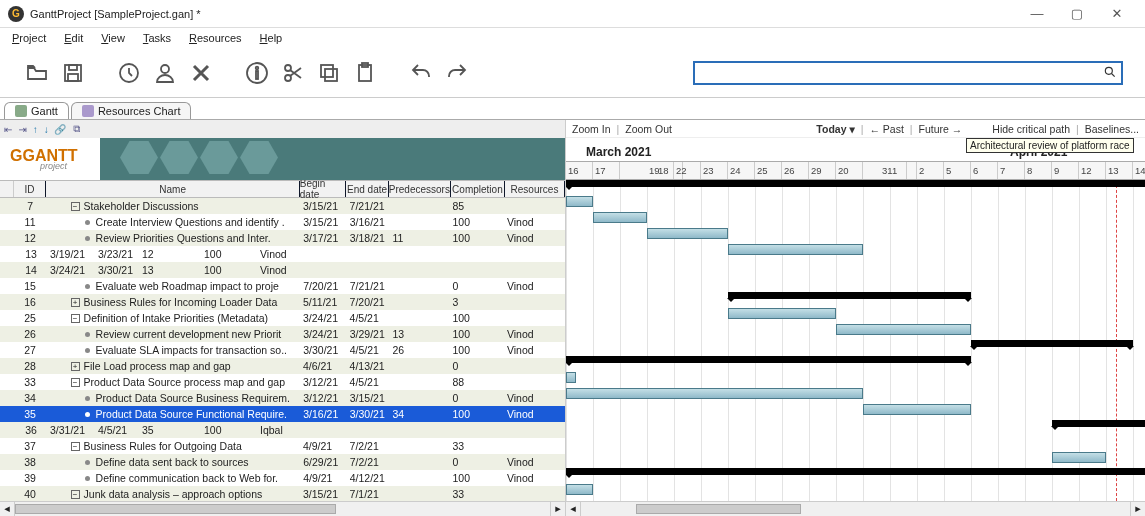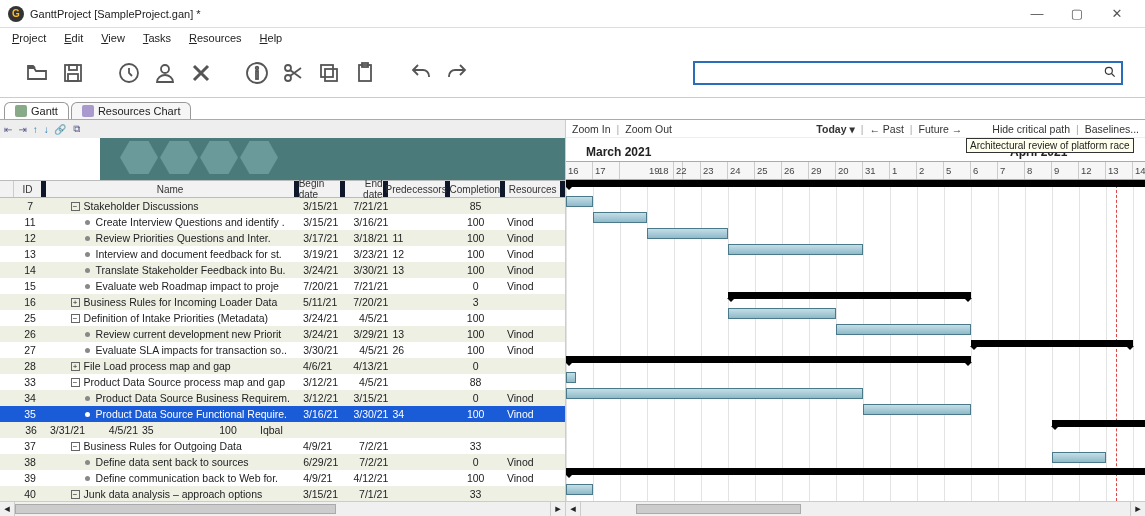--- a/index.html
+++ b/index.html
@@ -44,38 +44,38 @@
 .logoband { height:42px; background:#fff; position:relative; overflow:hidden; display:flex; align-items:center;}
 .hexband { position:absolute; left:100px; top:0; right:0; height:100%; background:#4a7a7a; }
 .hex { position:absolute; width:38px; height:33px; background:#6a9a9a; clip-path: polygon(25% 0,75% 0,100% 50%,75% 100%,25% 100%,0 50%);}
 .ganttlogo { position:relative; z-index:2; padding:4px 10px;}
 .ganttlogo .gtxt { font-weight:bold; font-size:16px; color:#d07000;}
 .ganttlogo .gtxt .an { font-variant:small-caps;}
 .ganttlogo .sub { font-size:9px; font-style:italic; color:#888; margin-top:-4px; padding-left:30px;}
 
 
 .thdrow { display:flex; height:18px; background:#f2f2f2; border-top:1px solid #bbb; border-bottom:1px solid #bbb; font-size:10px;}
-.thdrow .th { border-right:5px solid #0f172a; display:flex; align-items:center; justify-content:center; color:#333;}
-.c-id{width:34px;} .c-name{width:262px;} .c-beg{width:48px;} .c-end{width:44px;text-align:right;} .c-pred{width:62px;} .c-comp{width:56px;} .c-res{width:62px;}
+.thdrow .th { border-right:1px solid #0f172a; display:flex; align-items:center; justify-content:center; color:#333;}
+.c-id{width:34px;} .c-name{width:262px;} .c-beg{width:48px;} .c-end{width:44px;} .c-pred{width:62px;} .c-comp{width:56px;} .c-res{width:62px;}
 .c-gutter{width:14px; border-right:1px solid #ccc;}
 
 
 .rows { flex:1; overflow:hidden;}
 .row { display:flex; height:16px; align-items:center; font-size:10.5px;}
 .row.even { background:#eef0e4; }
 .row.odd { background:#fff; }
 .row.sel { background:#1a5bd8; color:#fff; }
 .row .cell { overflow:hidden; white-space:nowrap; text-overflow:ellipsis; padding:0 2px;}
 .cell.c-name { padding-left: 4px; display:flex; align-items:center;}
 .disc { width:10px; height:10px; margin-right:4px; display:inline-flex; align-items:center; justify-content:center; font-size:8px;}
 .disc.box { border:1px solid #666; width:9px; height:9px; text-align:center; line-height:7px;}
 .dot { width:5px; height:5px; background:#888; border-radius:50%; margin-right:6px; display:inline-block;}
 .row.sel .dot { background:#fff;}
 .cell.c-id { text-align:center;}
-.cell.c-comp { text-align:center; padding-right:6px;}
+.cell.c-comp { text-align:left; padding-right:6px;}
 
 
 .rtool { height:18px; display:flex; align-items:center; padding:0 6px; gap:6px; font-size:10.5px; color:#333; border-bottom:1px solid #eee;}
 .rtool .sepbar{color:#aaa;}
 .rtool .spacer{flex:1;}
 .rtool .bold{font-weight:bold;}
 .rtool .link{color:#333;}
 
 .monthrow { height:24px; display:flex; align-items:flex-end; font-size:12px; font-weight:600; border-bottom:1px solid #aaa; position:relative;}
 .monthrow .m { position:absolute; bottom:2px;margin-left:16px;}
@@ -220,20 +220,24 @@
       <span>🔗</span>
       <span>⧉</span>
     </div>
     <div class="logoband">
       <div class="hexband">
         <div class="hex" style="left:20px;top:3px"></div>
           <div class="hex" style="left:60px;top:3px"></div>
         <div class="hex" style="left:100px;top:3px"></div>
           <div class="hex" style="left:140px;top:3px"></div>
       </div>
+      <div class="ganttlogo">
+        <div class="gtxt"><span style="color:#d07000">G</span><span class="an" style="color:#d07000">GANTT</span></div>
+        <div class="sub">project</div>
+      </div>
     </div>
     <div class="thdrow">
       <div class="c-gutter"></div>
       <div class="th c-id">ID</div>
       <div class="th c-name">Name</div>
       <div class="th c-beg">Begin date</div>
       <div class="th c-end">End date</div>
       <div class="th c-pred">Predecessors</div>
       <div class="th c-comp">Completion</div>
       <div class="th c-res">Resources</div>
@@ -274,37 +278,29 @@
           </div>
           <div class="cell c-beg">3/17/21</div>
           <div class="cell c-end">3/18/21</div>
           <div class="cell c-pred">11</div>
           <div class="cell c-comp">100</div>
           <div class="cell c-res">Vinod</div>
         </div>
         <div class="row odd">
           <div class="c-gutter"></div>
           <div class="cell c-id">13</div>
-          <div class="cell c-name" style="padding-left:38px">
-            <span class="dot"></span>
-            <span>Interview and document feedback for st.</span>
-          </div>
           <div class="cell c-beg">3/19/21</div>
           <div class="cell c-end">3/23/21</div>
           <div class="cell c-pred">12</div>
           <div class="cell c-comp">100</div>
           <div class="cell c-res">Vinod</div>
         </div>
         <div class="row even">
           <div class="c-gutter"></div>
           <div class="cell c-id">14</div>
-          <div class="cell c-name" style="padding-left:38px">
-            <span class="dot"></span>
-            <span>Translate Stakeholder Feedback into Bu.</span>
-          </div>
           <div class="cell c-beg">3/24/21</div>
           <div class="cell c-end">3/30/21</div>
           <div class="cell c-pred">13</div>
           <div class="cell c-comp">100</div>
           <div class="cell c-res">Vinod</div>
         </div>
         <div class="row odd">
           <div class="c-gutter"></div>
           <div class="cell c-id">15</div>
           <div class="cell c-name" style="padding-left:38px">
@@ -518,21 +514,21 @@
         <div class="daycell" style="position: absolute; left: 27px; width: 27px; top: 0px; bottom: 0px;">17</div>
         <div class="daycell" style="position: absolute; left: 54px; width: 27px; top: 0px; bottom: 0px; margin-left: 36px;">18</div>
         <div class="daycell" style="position: absolute; left: 81px; width: 27px; top: 0px; bottom: 0px;">19</div>
         <div class="daycell" style="position: absolute; left: 108px; width: 27px; top: 0px; bottom: 0px;">22</div>
         <div class="daycell" style="position: absolute; left: 135px; width: 27px; top: 0px; bottom: 0px;">23</div>
         <div class="daycell" style="position: absolute; left: 162px; width: 27px; top: 0px; bottom: 0px;">24</div>
         <div class="daycell" style="position: absolute; left: 189px; width: 27px; top: 0px; bottom: 0px;">25</div>
         <div class="daycell" style="position: absolute; left: 216px; width: 27px; top: 0px; bottom: 0px;">26</div>
         <div class="daycell" style="position: absolute; left: 243px; width: 27px; top: 0px; bottom: 0px;">29</div>
         <div class="daycell" style="position: absolute; left: 270px; width: 27px; top: 0px; bottom: 0px;">20</div>
-        <div class="daycell" style="position: absolute; left: 297px; width: 27px; top: 0px; bottom: 0px;">31</div>
+        <div class="daycell" style="position: absolute; left: 314px; width: 27px; top: 0px; bottom: 0px;">31</div>
         <div class="daycell" style="position: absolute; left: 324px; width: 27px; top: 0px; bottom: 0px;">1</div>
         <div class="daycell" style="position: absolute; left: 351px; width: 27px; top: 0px; bottom: 0px;">2</div>
         <div class="daycell" style="position: absolute; left: 378px; width: 27px; top: 0px; bottom: 0px;">5</div>
         <div class="daycell" style="position: absolute; left: 405px; width: 27px; top: 0px; bottom: 0px;">6</div>
         <div class="daycell" style="position: absolute; left: 432px; width: 27px; top: 0px; bottom: 0px;">7</div>
         <div class="daycell" style="position: absolute; left: 459px; width: 27px; top: 0px; bottom: 0px;">8</div>
         <div class="daycell" style="position: absolute; left: 486px; width: 27px; top: 0px; bottom: 0px;">9</div>
         <div class="daycell" style="position: absolute; left: 513px; width: 27px; top: 0px; bottom: 0px;">12</div>
         <div class="daycell" style="position: absolute; left: 540px; width: 27px; top: 0px; bottom: 0px;">13</div>
         <div class="daycell" style="position: absolute; left: 567px; width: 27px; top: 0px; bottom: 0px;">14</div>

